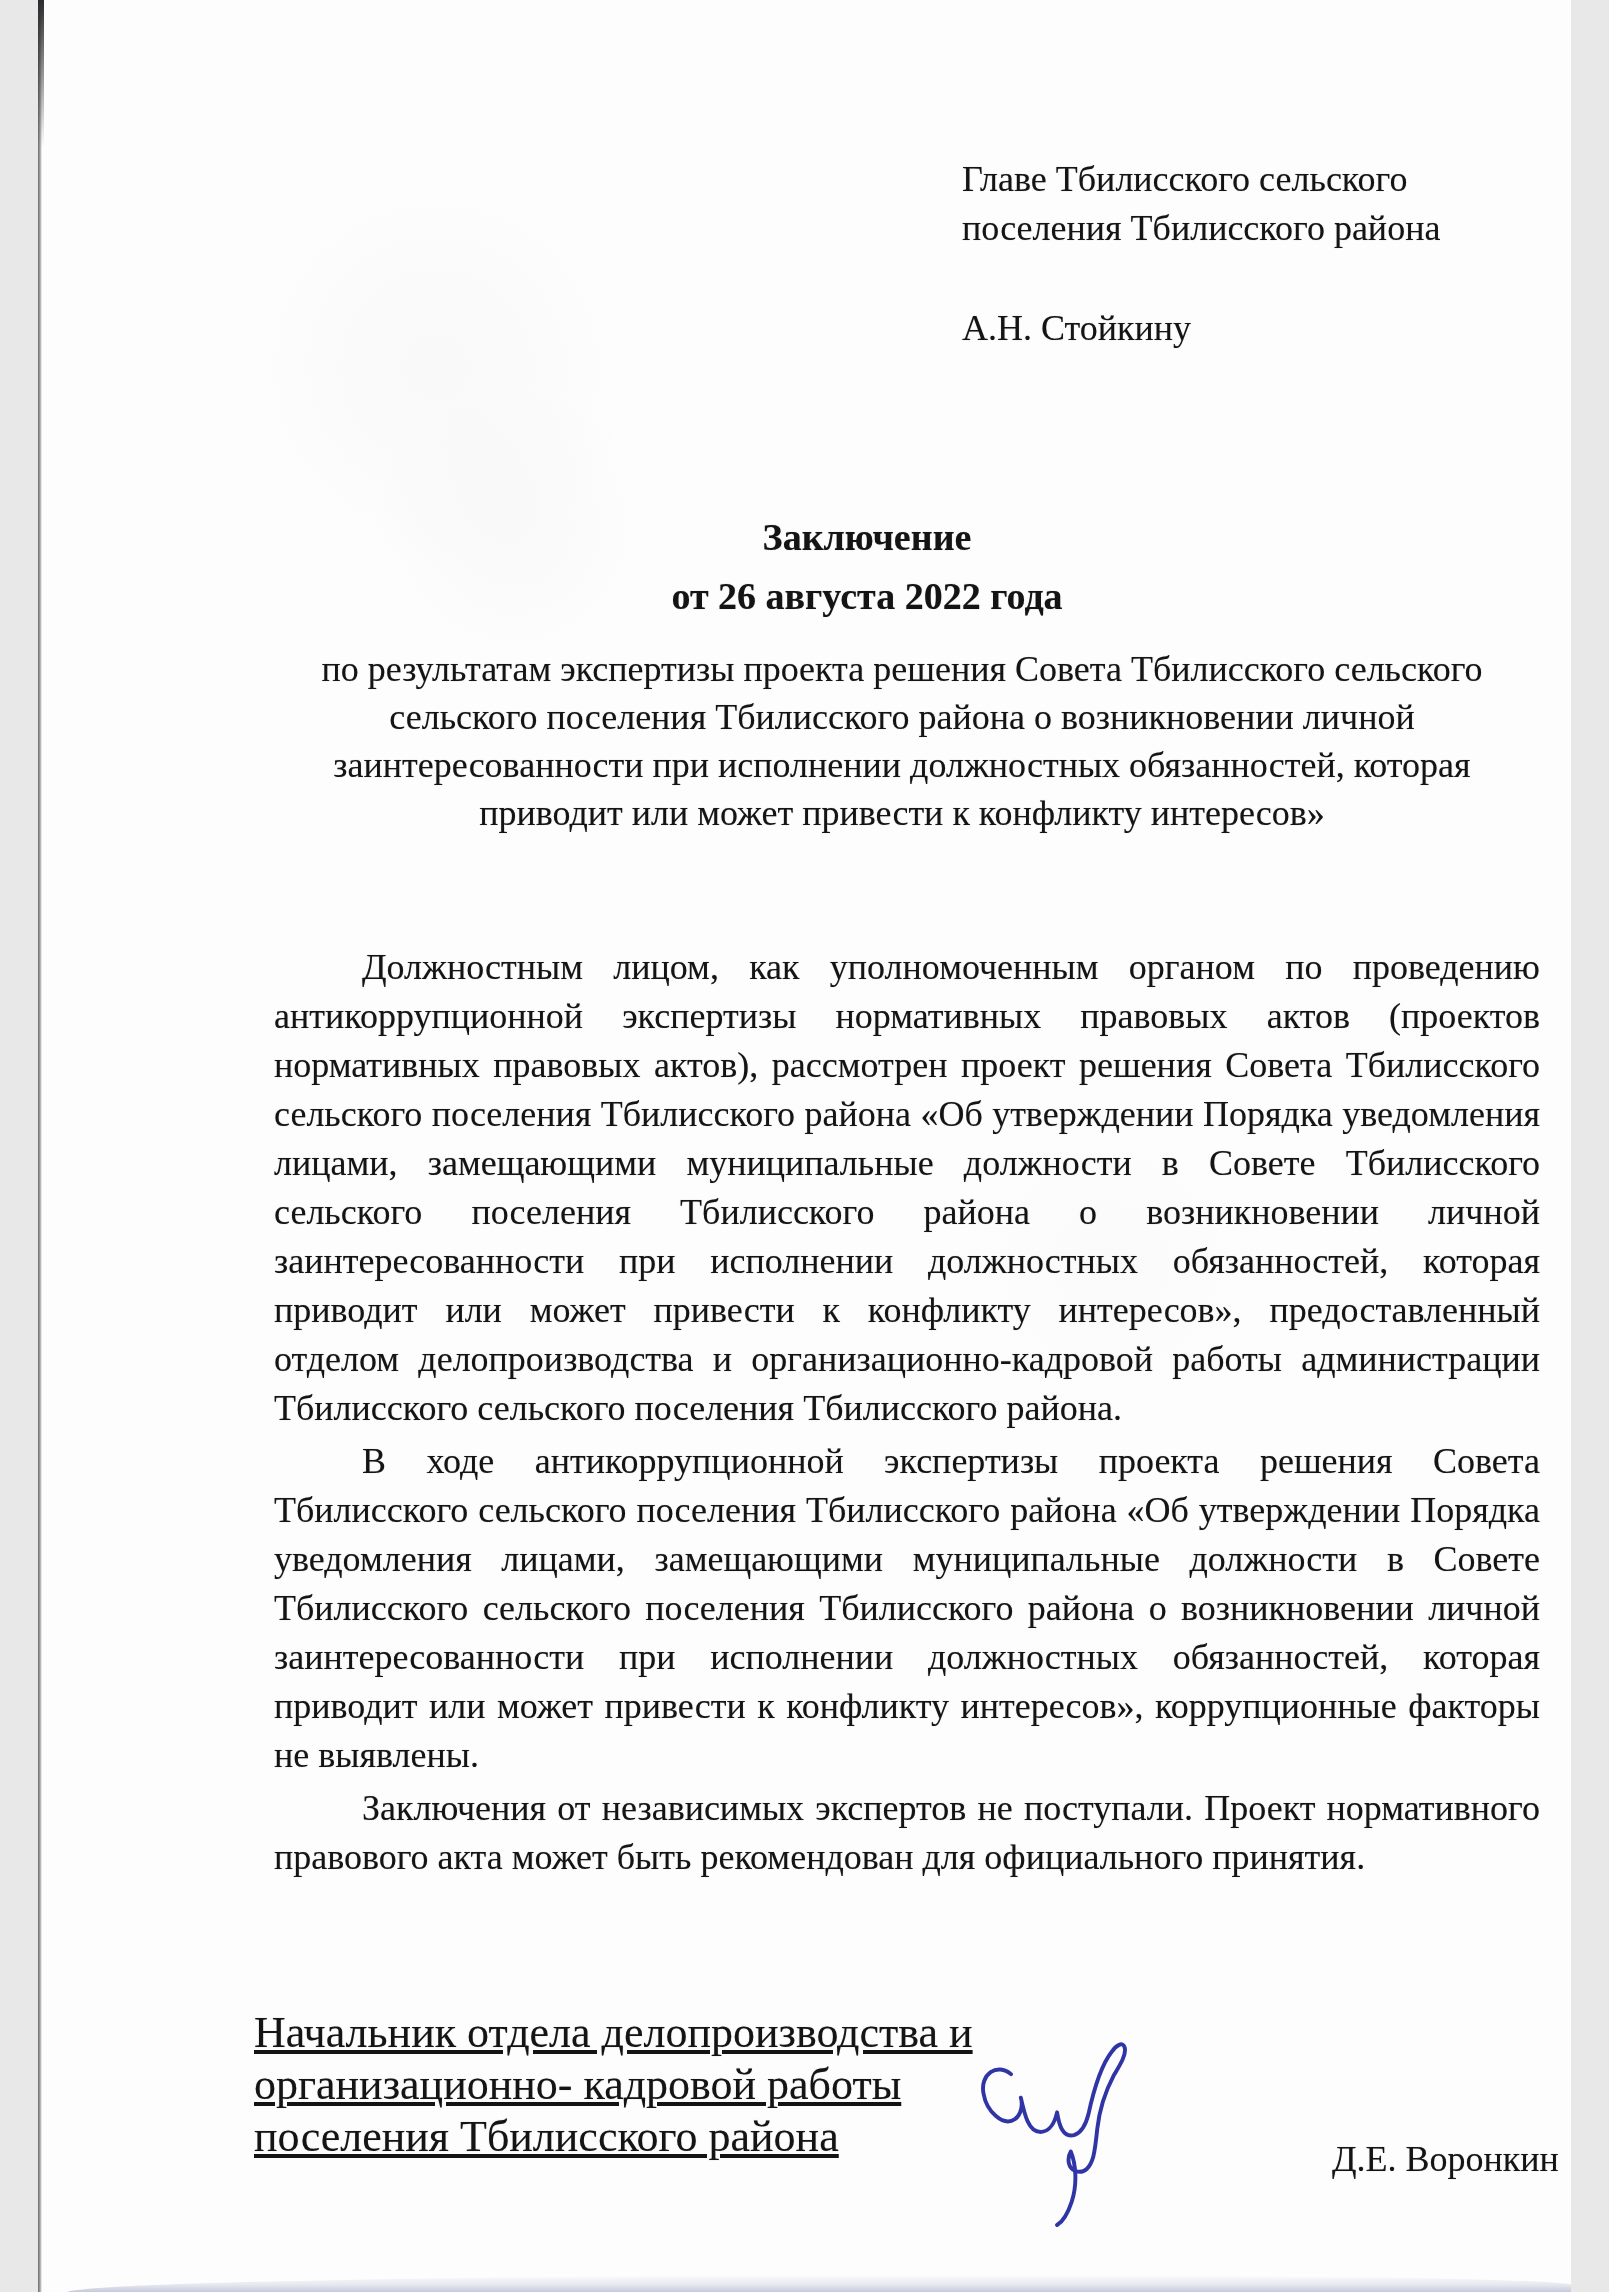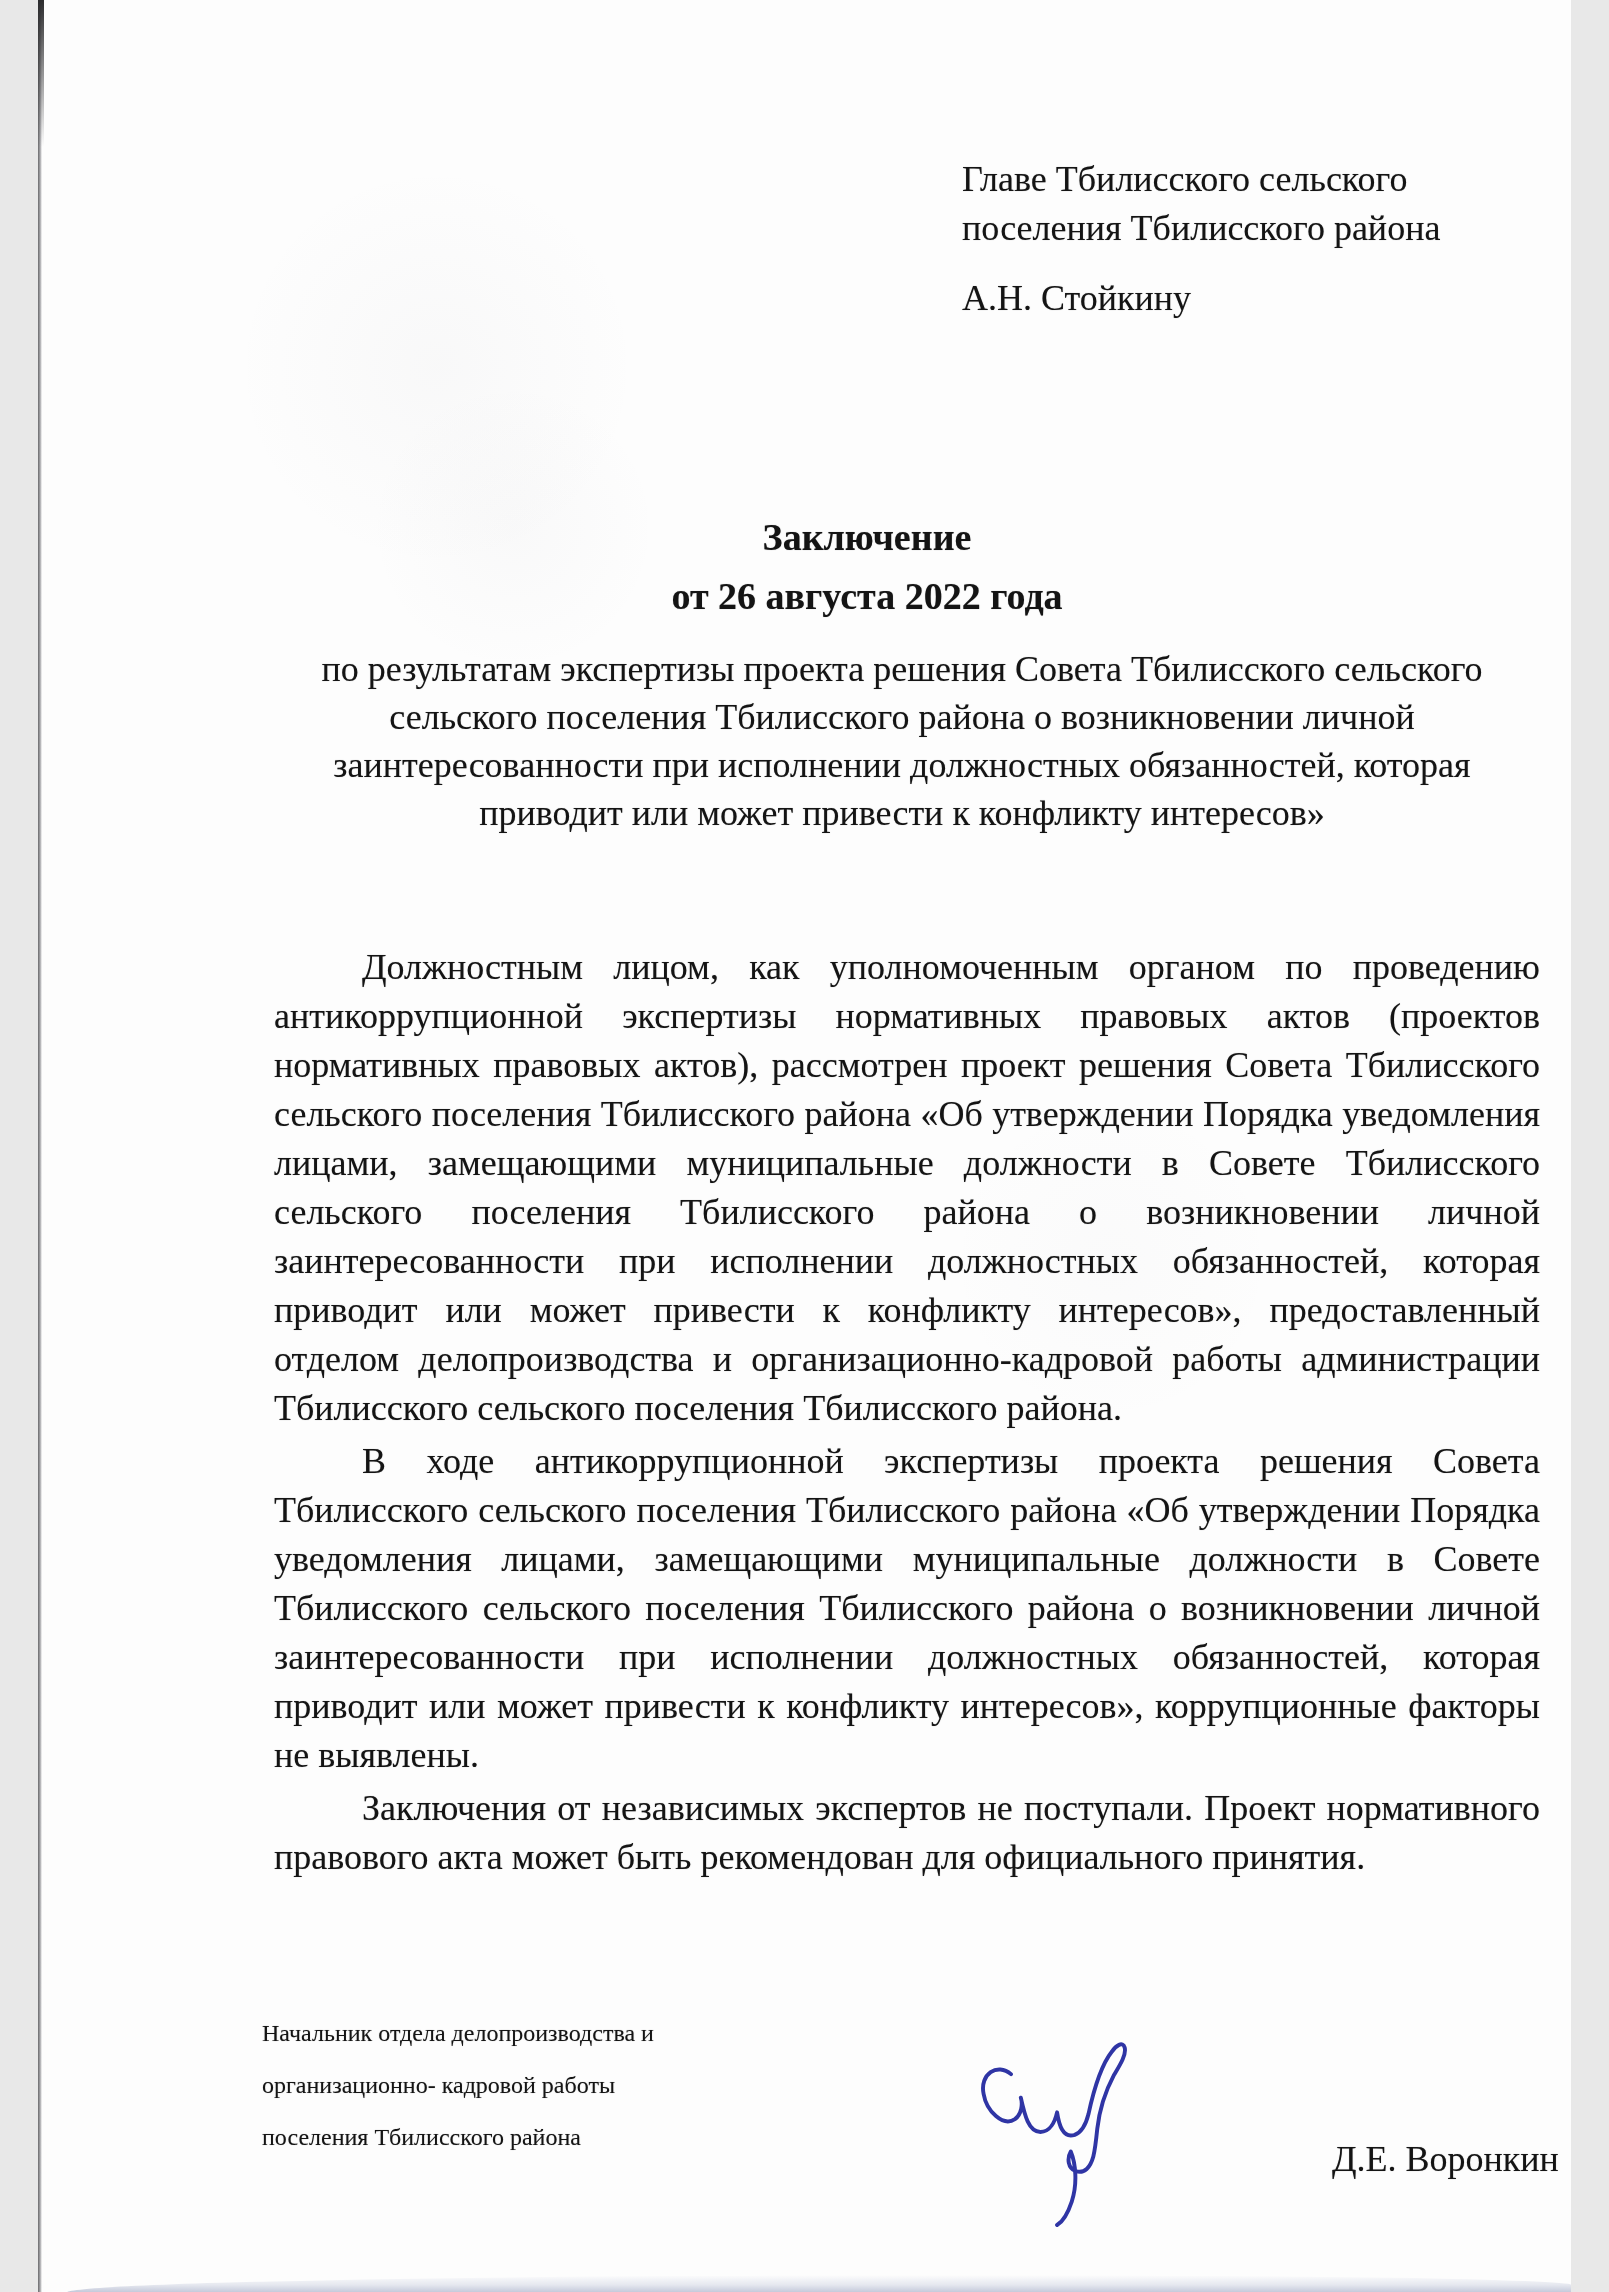--- a/index.html
+++ b/index.html
@@ -49,21 +49,21 @@
     background: linear-gradient(to bottom, #2c2c2e, rgba(90,90,95,0.0));
   }
 
   .addressee {
     position: absolute;
     left: 924px; top: 155px;
     font-size: 36px;
     line-height: 49px;
     white-space: nowrap;
   }
-  .addressee-name { margin-top: 21px; }
+  .addressee-name { margin-top: 51px; }
 
   .doc-title {
     position: absolute;
     left: 230px; top: 508px;
     width: 1198px;
     text-align: center;
     font-weight: bold;
     font-size: 38px;
     line-height: 59px;
   }
@@ -85,24 +85,25 @@
     line-height: 49px;
     text-align: justify;
   }
   .doc-body p {
     margin: 4px;
     text-indent: 88px;
   }
 
   .signoff {
     position: absolute;
-    left: 224px; top: 2007px;
-    font-size: 24px;
+    left: 216px; top: 2007px;
+    font-size: 44px;
     line-height: 52px;
     white-space: nowrap;
+    text-decoration: underline;
   }
 
   .signature-svg {
     position: absolute;
     left: 929px; top: 2031px;
     width: 186px; height: 196px;
   }
 
   .signer-name {
     position: absolute;

